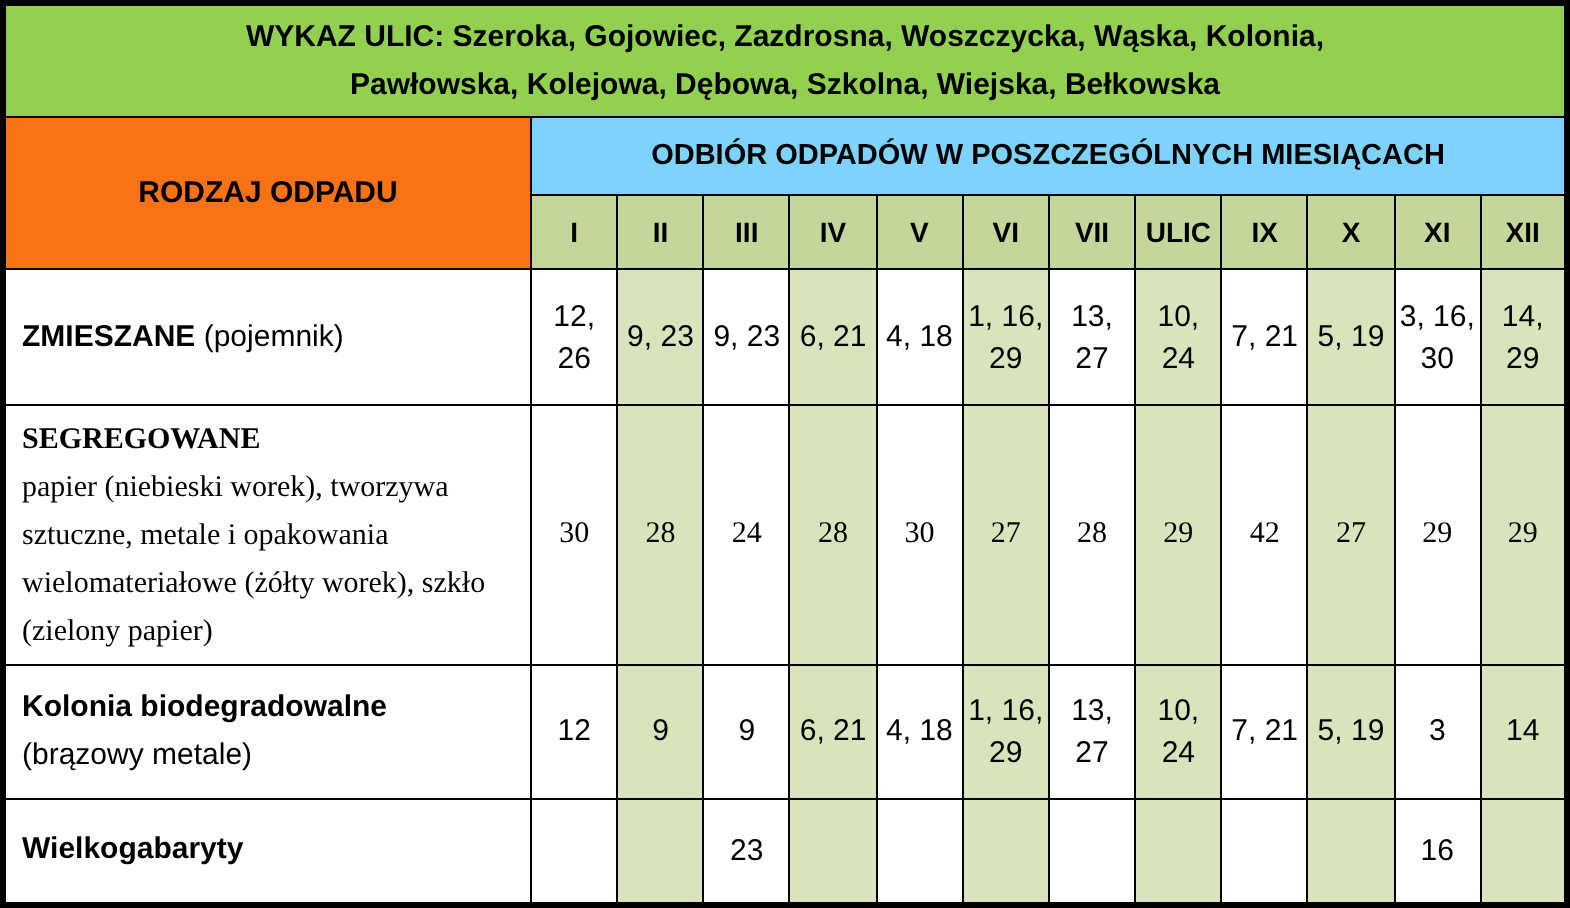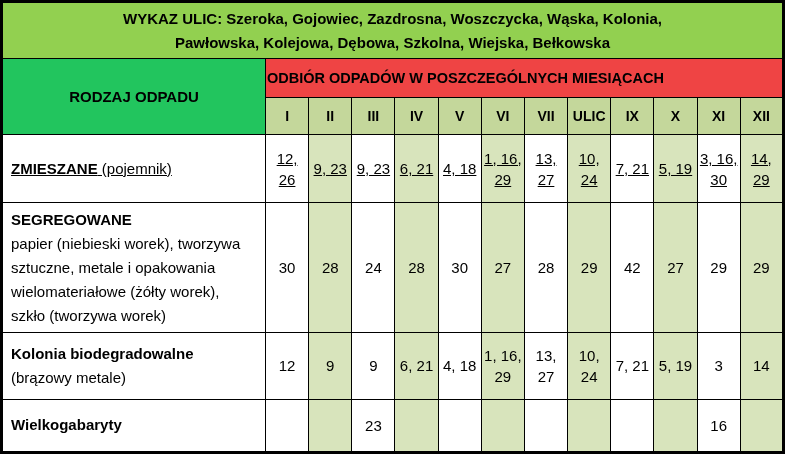--- a/index.html
+++ b/index.html
@@ -29,27 +29,28 @@
     font-size:15px;
     line-height:24px;
     border-bottom:2px solid #000;
     padding:2px 10px;
   }
 
   
   tr.months-title-row { height:38px; }
   tr.months-row { height:37px; }
   td.rodzaj-cell {
-    background:#22c55e;
+    background:#f97316;
     text-align:center;
     font-weight:bold;
     font-size:15px;
   }
   td.odbior-cell {
-    background:#ef4444;
+    background:#7dd3fc;
+    text-align:center;
     font-weight:bold;
     font-size:14.5px;
   }
   td.month-cell {
     background:#c4d79b;
     text-align:center;
     font-weight:bold;
     font-size:14px;
   }
 
@@ -65,22 +66,22 @@
   tr.data-row td.value-cell:nth-child(2n+3) { background:#d8e4bc; }
 
   td.label-cell {
     background:#fff;
     text-align:left;
     padding:4px 8px;
     line-height:24px;
   }
   td.label-cell .sub { font-weight:normal; }
 
-  tr.row-zmieszane   { height:68px;text-decoration:underline; }
-  tr.row-segregowane { height:127px; }
+  tr.row-zmieszane   { height:68px; }
+  tr.row-segregowane { height:127px;font-family:Liberation Serif, serif; }
   tr.row-bio         { height:66px; }
   tr.row-gabaryty    { height:53px; }
 </style>
 </head>
 <body>
 
 <div class="sheet">
   <table class="waste">
     <colgroup>
       <col class="label-col">
@@ -135,21 +136,21 @@
       <td class="value-cell">1, 16, 29</td>
       <td class="value-cell">13, 27</td>
       <td class="value-cell">10, 24</td>
       <td class="value-cell">7, 21</td>
       <td class="value-cell">5, 19</td>
       <td class="value-cell">3, 16, 30</td>
       <td class="value-cell">14, 29</td>
     </tr>
 
     <tr class="data-row row-segregowane">
-      <td class="label-cell"><b>SEGREGOWANE</b><div class="sub">papier (niebieski worek), tworzywa sztuczne, metale i opakowania wielomateriałowe (żółty worek), szkło (tworzywa worek)</div></td>
+      <td class="label-cell"><b>SEGREGOWANE</b><div class="sub">papier (niebieski worek), tworzywa sztuczne, metale i opakowania wielomateriałowe (żółty worek), szkło (zielony papier)</div></td>
       <td class="value-cell">30</td>
       <td class="value-cell">28</td>
       <td class="value-cell">24</td>
       <td class="value-cell">28</td>
       <td class="value-cell">30</td>
       <td class="value-cell">27</td>
       <td class="value-cell">28</td>
       <td class="value-cell">29</td>
       <td class="value-cell">42</td>
       <td class="value-cell">27</td>

